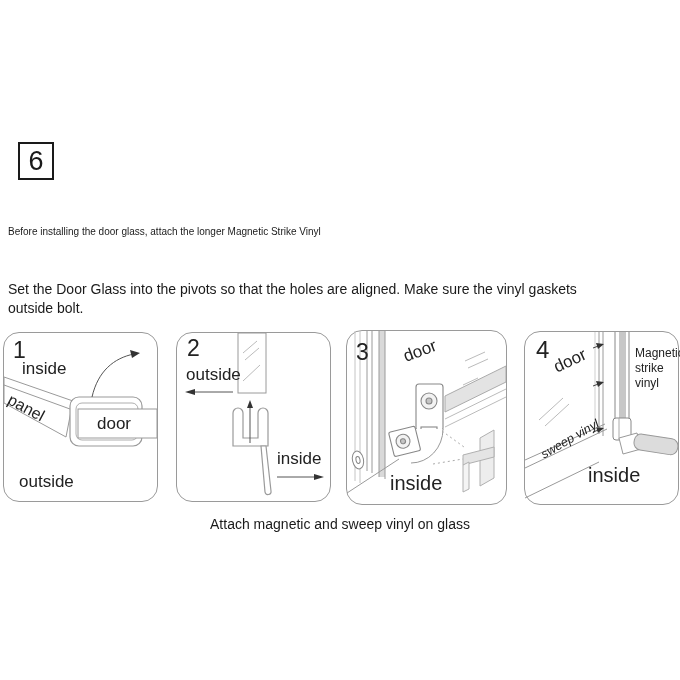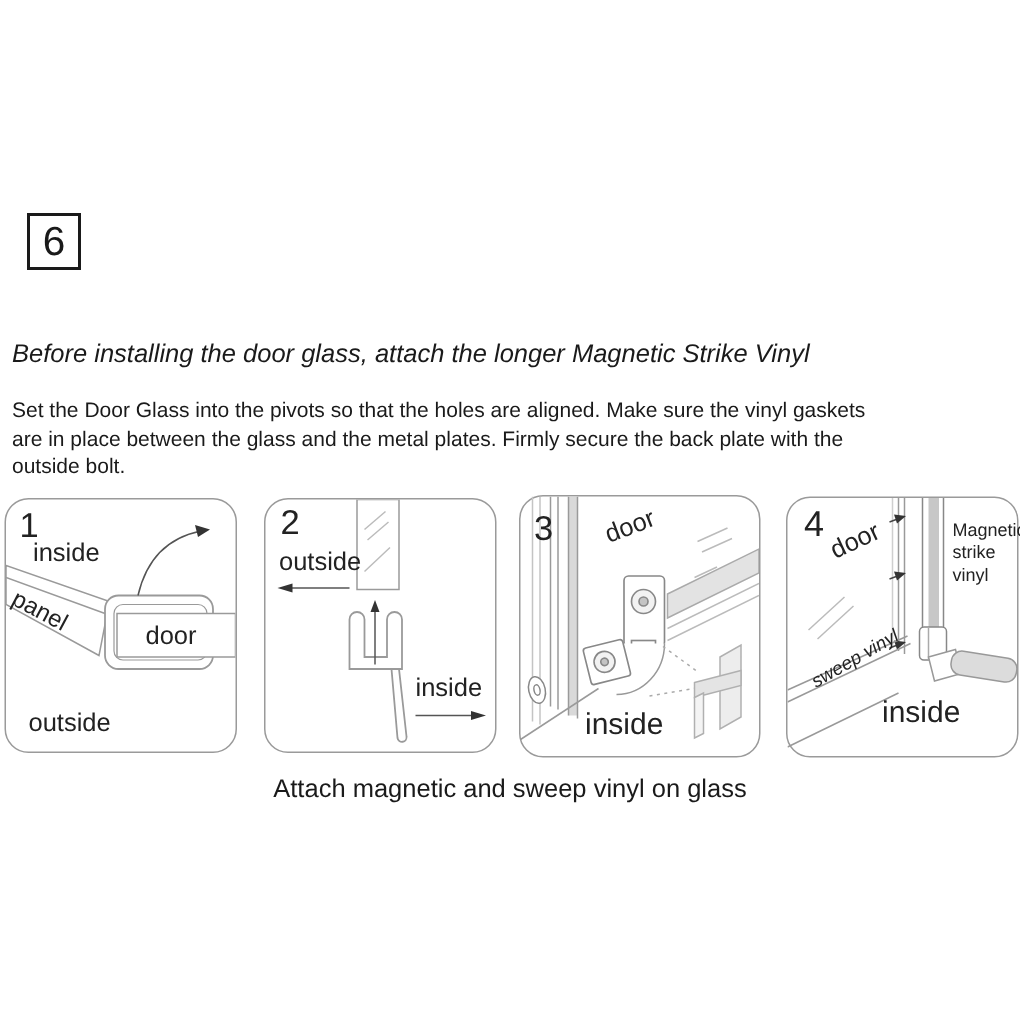--- a/index.html
+++ b/index.html
@@ -1,24 +1,24 @@
 <!DOCTYPE html>
 <html><head>
 <meta charset="utf-8">
 <style>
   html,body{margin:0;padding:0;background:#fff;}
   .page{position:relative;width:680px;height:680px;background:#ffffff;overflow:hidden;
         font-family:"Liberation Sans","DejaVu Sans",sans-serif;color:#1a1a1a;}
   .abs{position:absolute;}
   .step-box{left:18px;top:142px;width:32px;height:34px;border:2px solid #1a1a1a;
             display:flex;align-items:center;justify-content:center;font-size:27px;line-height:1;}
-  .intro{left:8px;top:226px;font-size:17px;white-space:nowrap;font-style:italic;}
-  .bodytext{left:8px;top:264px;font-size:14px;line-height:18.5px;}
+  .intro{left:8px;top:226px;font-size:10px;white-space:nowrap;}
+  .bodytext{left:8px;top:280px;font-size:14px;line-height:18.5px;}
   .bodytext div{white-space:nowrap;}
-  .caption{left:0;top:516px;width:680px;text-align:center;font-size:17px;}
+  .caption{left:0;top:516px;width:680px;text-align:center;font-size:14px;}
   .panel{position:absolute;border:1px solid #9a9a9a;border-radius:16px;background:#fff;box-sizing:border-box;}
   .panel svg{position:absolute;left:0;top:0;}
   .pnum{position:absolute;font-size:23px;line-height:1;color:#222;}
   .lbl{position:absolute;color:#222;line-height:1.1;}
   .p1{left:3px;top:332px;width:155px;height:170px;}
   .p2{left:176px;top:332px;width:155px;height:170px;}
   .p3{left:346px;top:330px;width:161px;height:175px;}
   .p4{left:524px;top:331px;width:155px;height:174px;}
 </style>
 </head>
@@ -26,21 +26,20 @@
 
 <div class="page">
 
   <div class="abs step-box">
     <span>6</span>
   </div>
 
   <div class="abs intro">Before installing the door glass, attach the longer Magnetic Strike Vinyl</div>
   <div class="abs bodytext">
     <div>Set the Door Glass  into the pivots so that the holes are aligned. Make sure the vinyl gaskets</div>
-    <div>are in place between the glass and the metal plates. Firmly secure the back plate with the</div>
     <div>outside bolt.</div>
   </div>
 
   <div class="panel p1">
     <svg width="153" height="168" viewBox="0 0 153 168">
 
       <g stroke="#9a9a9a" fill="#ffffff" stroke-width="1">
         <polygon points="0,44 69,68 62,104 0,70"></polygon>
         <line x1="0" y1="52" x2="66" y2="76"></line>
       </g>

